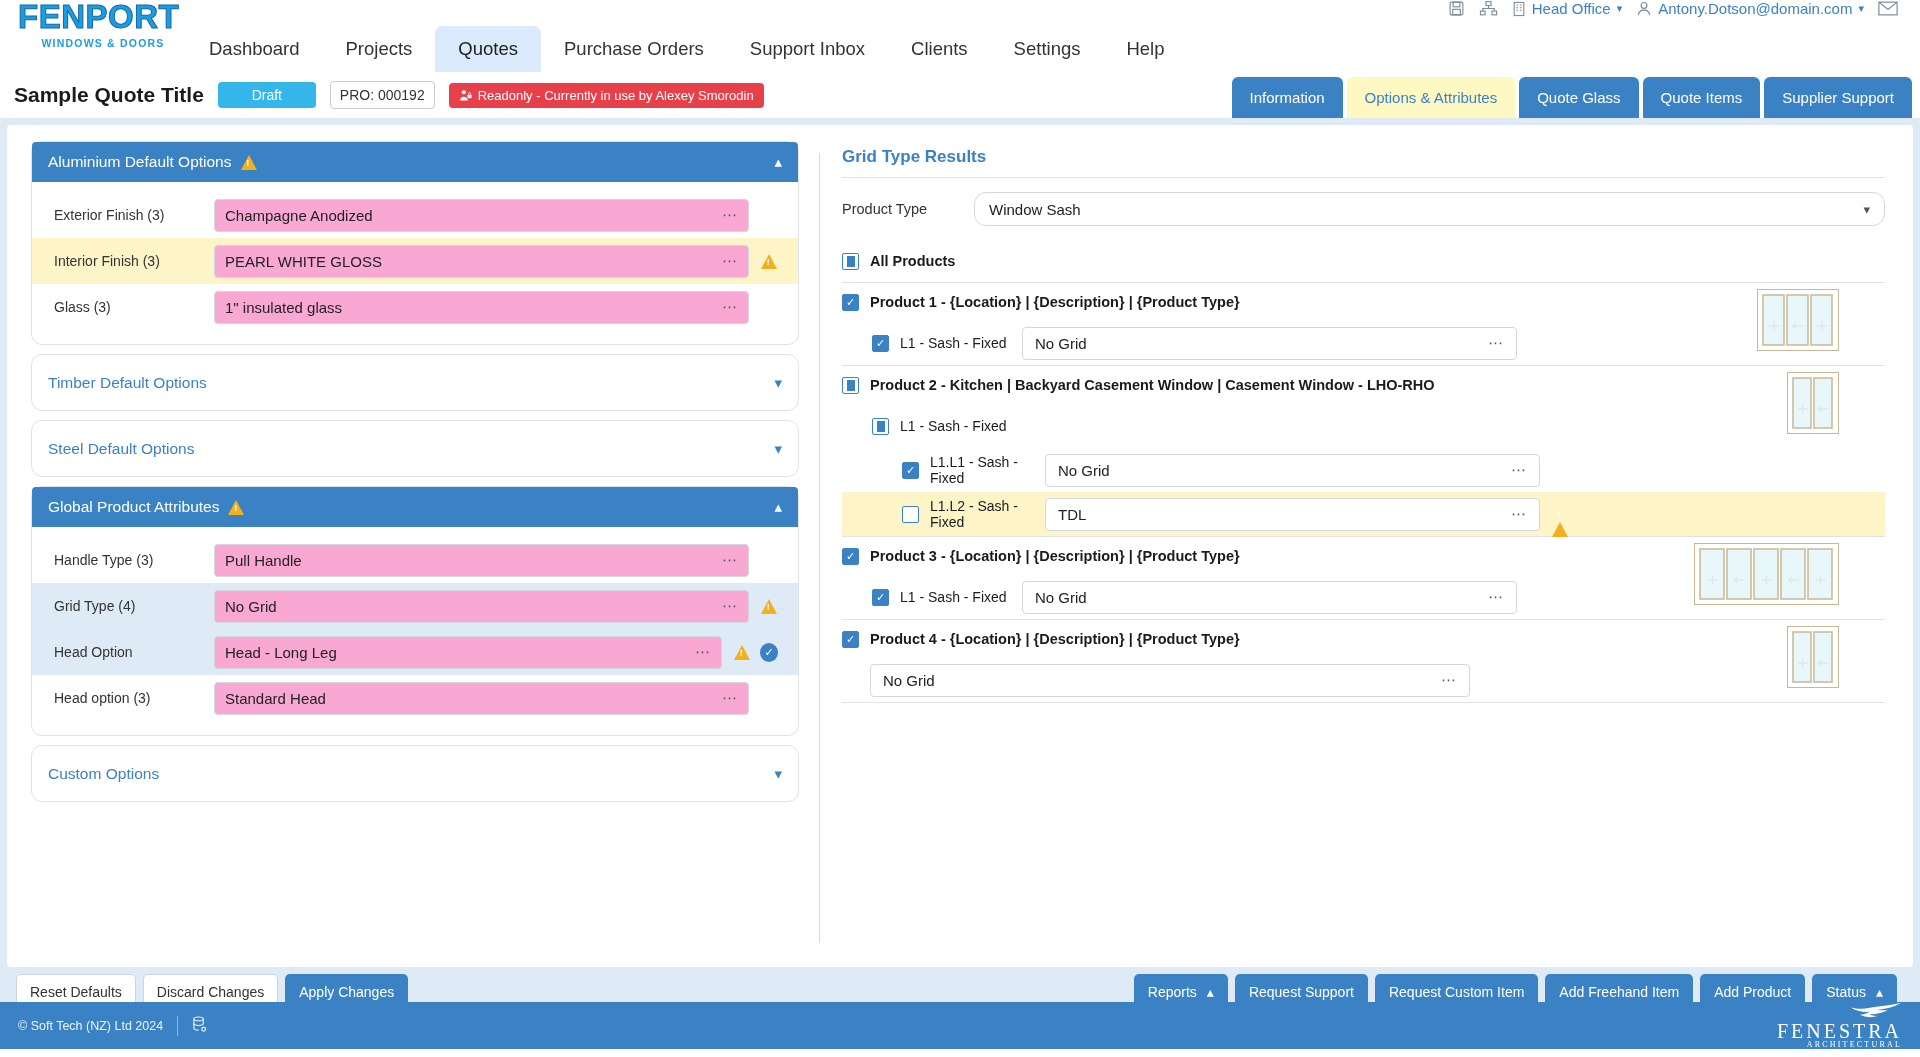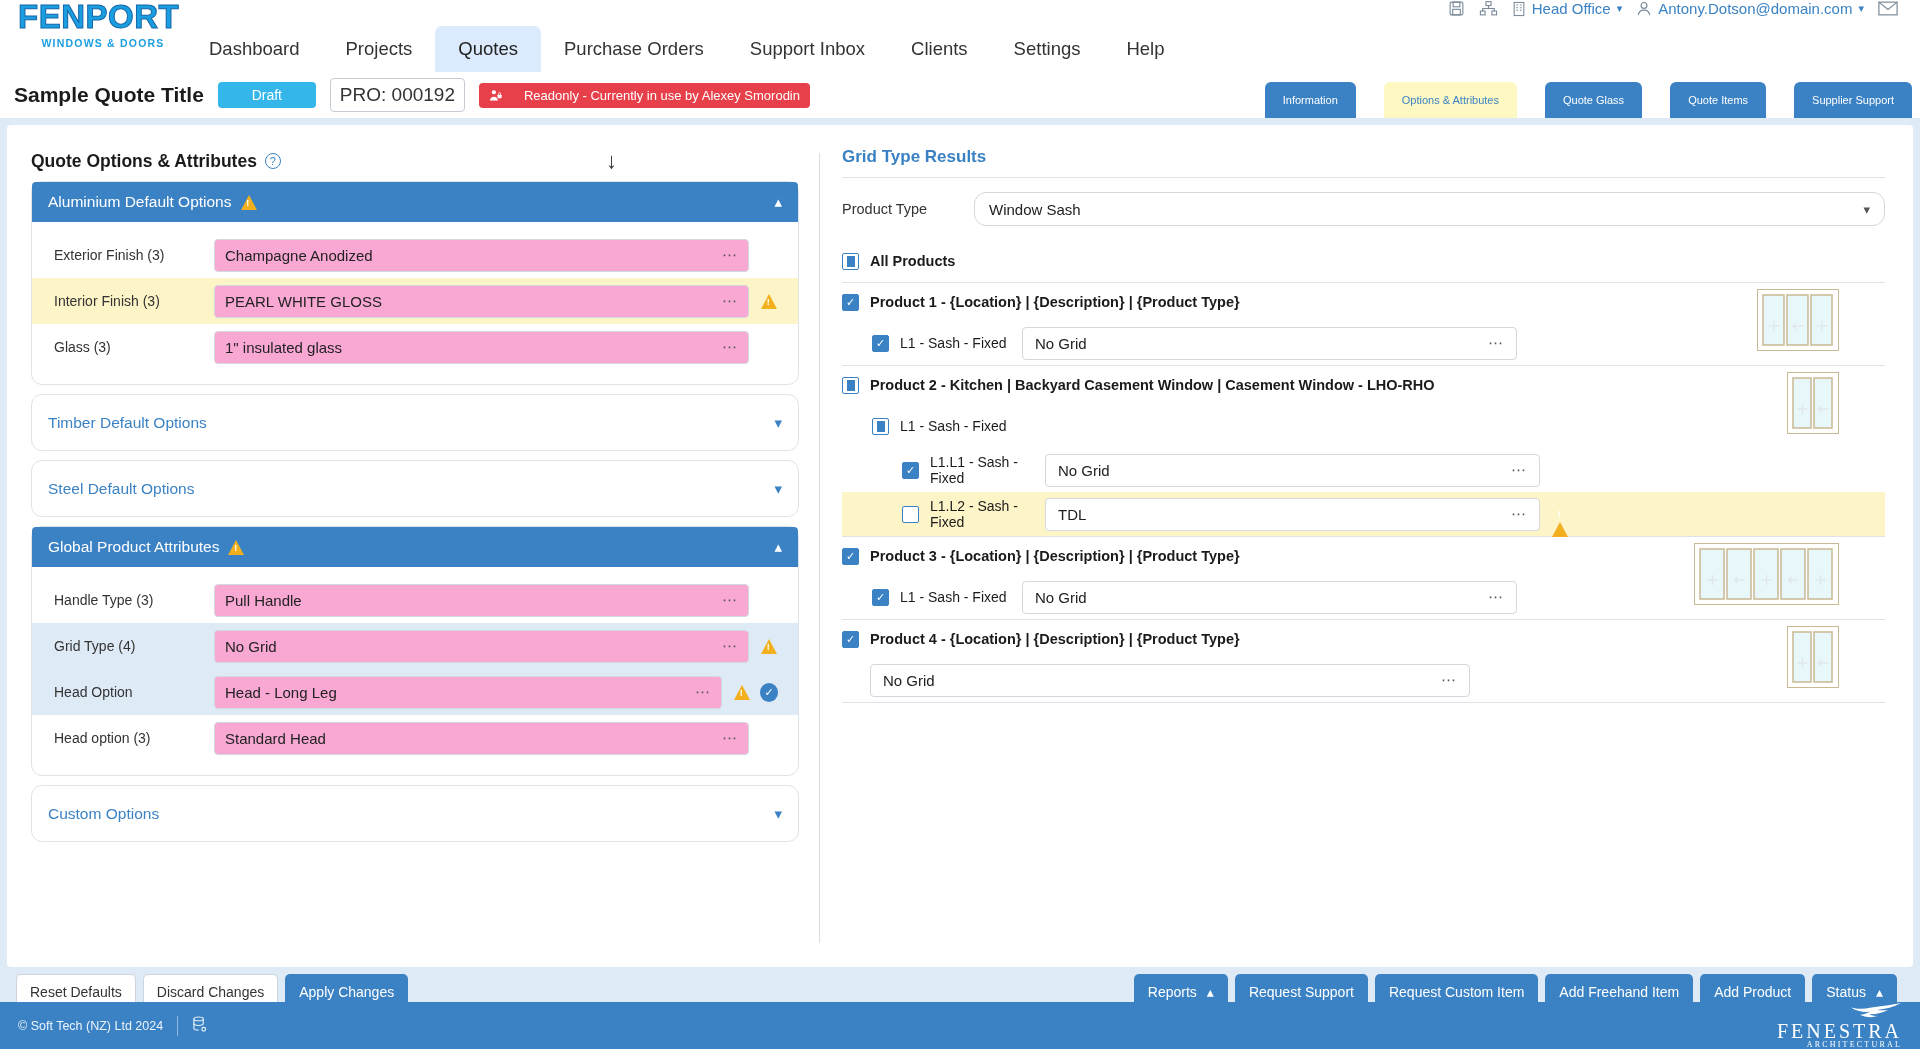--- a/index.html
+++ b/index.html
@@ -48,32 +48,32 @@
     height:46px; background:#fff; display:flex; align-items:center;
     padding:0 0 0 14px; gap:14px; position:relative;
   }
   .quote-title { font-size:21px; font-weight:700; color:#1b1b1b; }
   .badge-draft {
     background:#35b6ea; color:#fff; font-size:14px; border-radius:4px;
     padding:5px 0; width:98px; text-align:center;
   }
   .badge-pro {
     border:1px solid #c5ccd4; border-radius:4px; background:#fff;
-    font-size:19px; color:#333; padding:5px 9px;
+    font-size:14px; color:#333; padding:5px 9px;
   }
   .badge-readonly {
     background:#e8404a; color:#fff; font-size:13px; border-radius:4px;
-    padding:5px 10px; display:flex; align-items:center; gap:22px;
+    padding:5px 10px; display:flex; align-items:center; gap:6px;
   }
   .tabstrip {
     position:absolute; right:0; bottom:0; display:flex; gap:4px; padding-right:8px;
   }
   .tabbtn {
-    background:#3b82c4; color:#fff; font-size:11px; padding:12px 18px;
-    border-radius:6px 6px 0 0; cursor:pointer; white-space:nowrap;margin-left:24px;
+    background:#3b82c4; color:#fff; font-size:15px; padding:12px 18px;
+    border-radius:6px 6px 0 0; cursor:pointer; white-space:nowrap;
   }
   .tabbtn.active { background:#fef9c3; color:#3b82c4; }
 
   
   .mainwrap {
     position:absolute; left:0; right:0; top:118px; bottom:83px;
     background:#dfeaf7; padding:7px;
   }
   .panel {
     background:#fff; width:100%; height:100%; border-radius:4px;
@@ -281,25 +281,20 @@
       <div class="tabbtn">Quote Glass</div>
       <div class="tabbtn">Quote Items</div>
       <div class="tabbtn">Supplier Support</div>
     </div>
 </div>
 
 <div class="mainwrap">
  <div class="panel">
 
   <div class="leftcol">
-    <div class="sec-title-row">
-      <span class="sec-title">Quote Options &amp; Attributes</span>
-      <span class="help-circle">?</span>
-      <span class="dl-arrow">↓</span>
-    </div>
     <div id="accordions">
           <div class="acc">
             <div class="acc-head-open">
               <span>Aluminium Default Options</span>
               <span class="warn-tri">
                 <span class="tri"></span>
               </span>
               <span class="chev">▴</span>
             </div>
             <div class="acc-body">

